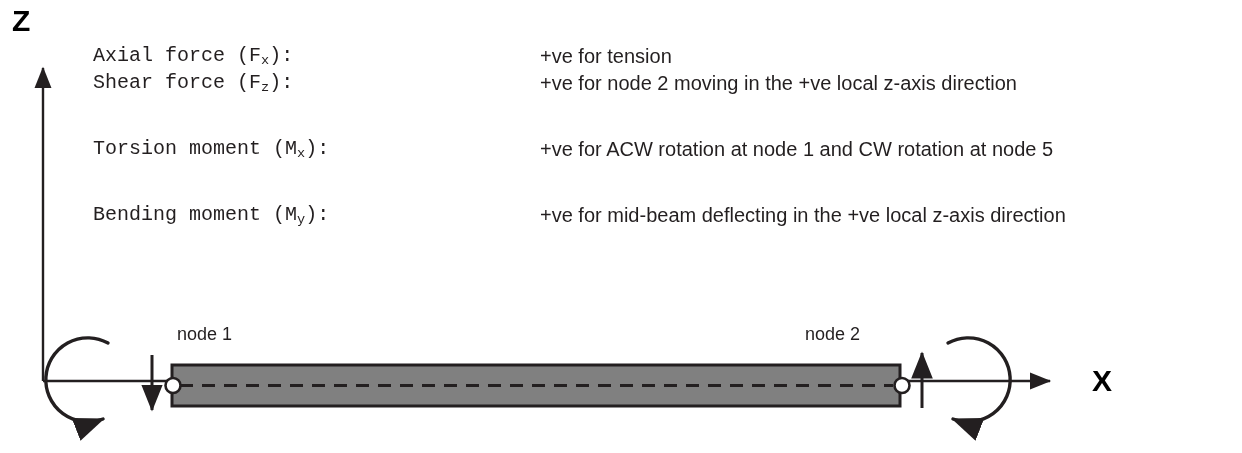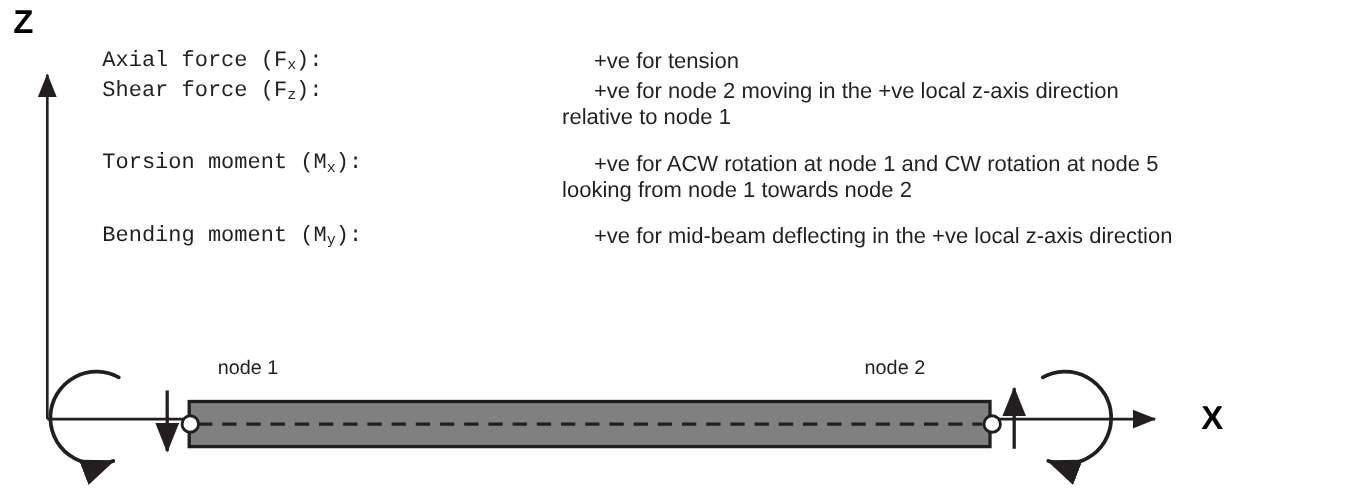--- a/index.html
+++ b/index.html
@@ -60,22 +60,22 @@
     top: 0.25em;
   }
 
   .node-label {
     position: absolute;
     font-size: 18px;
     color: #231f20;
     line-height: 1;
     white-space: nowrap;
   }
-  #node-1-label { left: 198px; top: 325px; }
-  #node-2-label { left: 786px; top: 325px; text-align: center; }
+  #node-1-label { left: 177px; top: 325px; }
+  #node-2-label { left: 805px; top: 325px; text-align: center; }
 
   #diagram-svg {
     position: absolute;
     left: 0;
     top: 0;
     width: 1242px;
     height: 453px;
   }
 </style>
 </head>
@@ -88,30 +88,24 @@
 
   <div class="conv-row" style="top:44px;">
     <span class="conv-name"><span>Axial force (F</span><sub>x</sub><span>):</span></span>
     <span class="conv-desc">+ve for tension</span>
   </div>
 
   <div class="conv-row" style="top:71px;text-align:center;">
     <span class="conv-name"><span>Shear force (F</span><sub>z</sub><span>):</span></span>
     <span class="conv-desc">+ve for node 2 moving in the +ve local z-axis direction</span>
   </div>
-  <div class="conv-row" style="top:95px;">
-    <span class="conv-cont">relative to node 1</span>
-  </div>
 
   <div class="conv-row" style="top:137px;text-align:center;">
     <span class="conv-name"><span>Torsion moment (M</span><sub>x</sub><span>):</span></span>
     <span class="conv-desc">+ve for ACW rotation at node 1 and CW rotation at node 5</span>
-  </div>
-  <div class="conv-row" style="top:161px;">
-    <span class="conv-cont">looking from node 1 towards node 2</span>
   </div>
 
   <div class="conv-row" style="top:203px;text-align:center;">
     <span class="conv-name"><span>Bending moment (M</span><sub>y</sub><span>):</span></span>
     <span class="conv-desc">+ve for mid-beam deflecting in the +ve local z-axis direction</span>
   </div>
 
   <div class="node-label" id="node-1-label">node 1</div>
   <div class="node-label" id="node-2-label">node 2</div>
 

